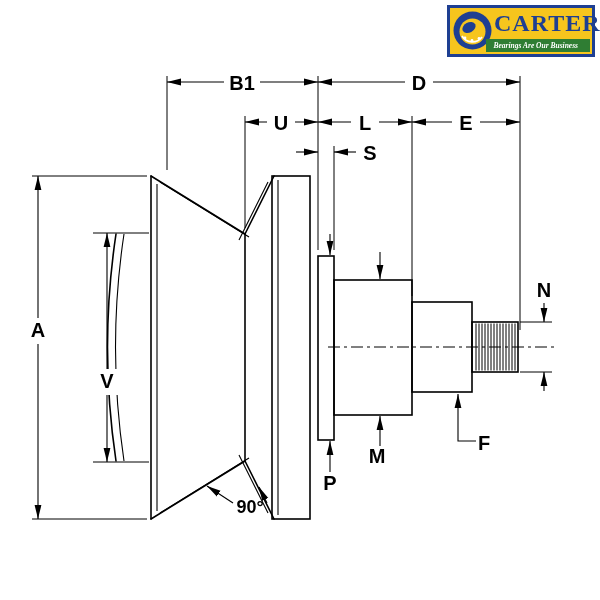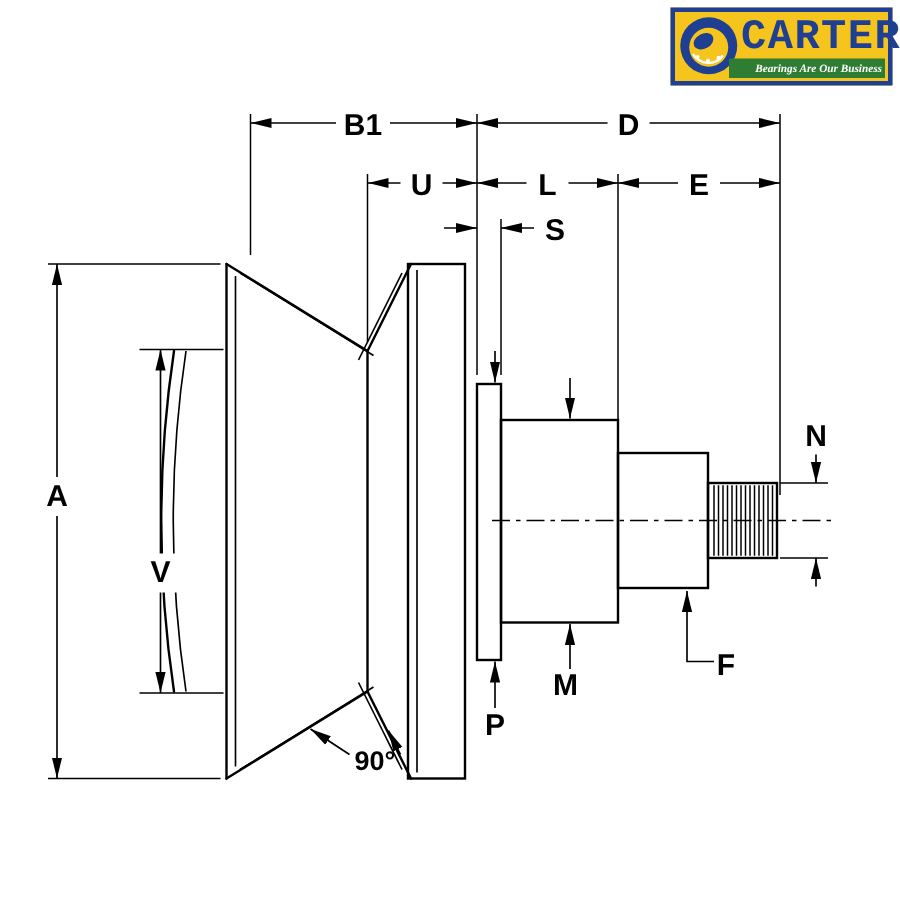--- a/index.html
+++ b/index.html
@@ -18,25 +18,25 @@
   .cl{stroke:var(--line);stroke-width:1;fill:none;stroke-dasharray:12 4 3 4;}
   .hatch{stroke:var(--line);stroke-width:1;fill:none;}
   .mfill{fill:var(--line);stroke:none;}
   .lblbg{fill:#ffffff;stroke:none;}
   .dimtext{font:bold 20px "Liberation Sans",sans-serif;fill:var(--line);text-anchor:middle;}
   .dimtext.small{font-size:18px;}
 
   
   .logo{position:absolute;left:447px;top:5px;width:148px;height:52px;background:var(--yellow);
         border:3px solid var(--blue);box-sizing:border-box;}
-  .logo-text{position:absolute;left:44px;top:2px;font-weight:bold;font-size:28px;
-             letter-spacing:1px;color:var(--blue);font-family:Liberation Mono, monospace;}
+  .logo-text{position:absolute;left:44px;top:2px;font-weight:bold;font-size:24px;
+             letter-spacing:1px;color:var(--blue);font-family:Liberation Serif, serif;}
   .logo-tagline-bar{position:absolute;left:36px;right:2px;bottom:2px;height:13px;background:var(--green);
              color:var(--white);font:italic bold 7.5px "Liberation Serif",serif;
-             text-align:right;padding-right:2px;line-height:13px;box-sizing:border-box;}
+             text-align:right;padding-right:12px;line-height:13px;box-sizing:border-box;}
   .logo-emblem{position:absolute;left:2px;top:2px;width:41px;height:41px;}
 </style>
 </head>
 <body>
 
 <div id="stage">
 
   <svg id="drawing" width="600" height="600" viewBox="0 0 600 600">
     <defs>
       <marker id="ar" viewBox="0 0 14 8" refX="14" refY="4" markerWidth="14" markerHeight="8" markerUnits="userSpaceOnUse" orient="auto-start-reverse">

